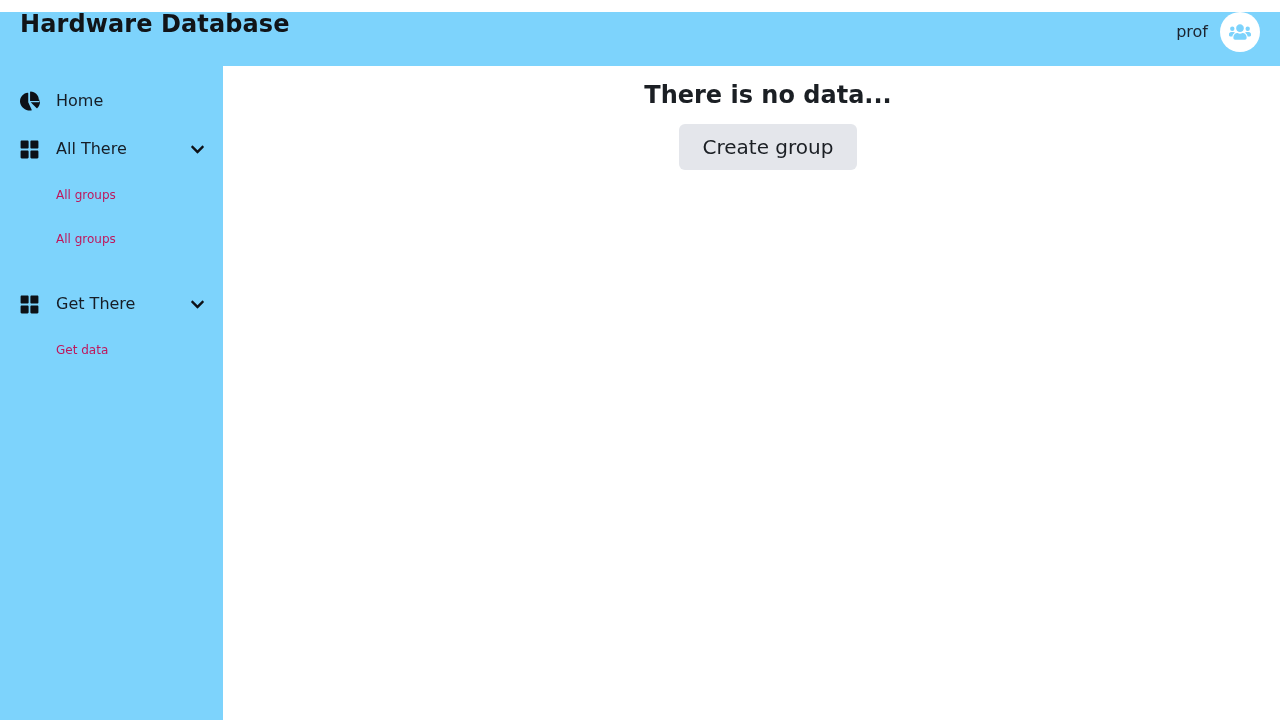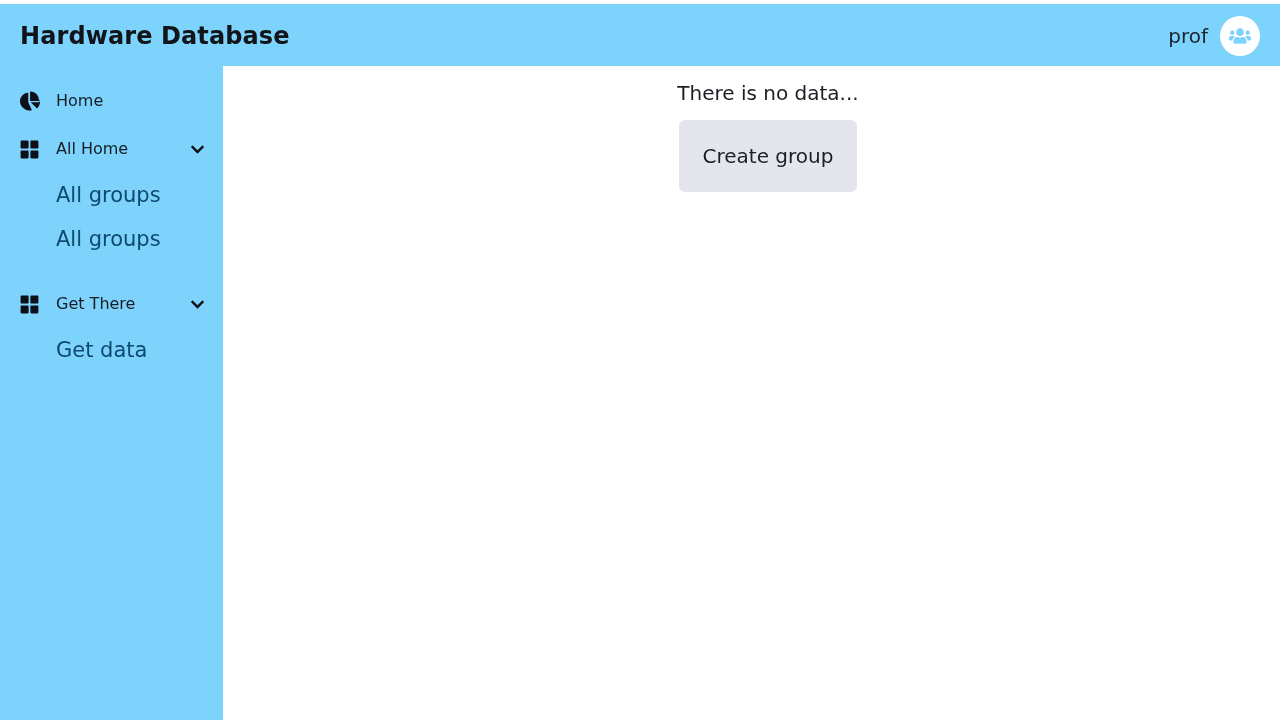--- a/index.html
+++ b/index.html
@@ -17,45 +17,45 @@
   .app {
     position: relative;
     width: 1280px;
     height: 720px;
     background: #ffffff;
   }
 
   
   .header {
     position: absolute;
-    top: 4px;
+    top: 12px;
     left: 0;
     width: 1280px;
     height: 64px;
     background: #7dd3fc;
     display: flex;
-    align-items: center;
+    align-items: flex-start;
     justify-content: space-between;
     padding: 0 20px 0 20px;
   }
   .brand-title {
     font-size: 24px;
     font-weight: bold;
     color: #111418;
     letter-spacing: 0.1px;
     line-height: 1;
     white-space: nowrap;
   }
   .header-right {
     display: flex;
     align-items: center;
     gap: 12px;
   }
   .user-name {
-    font-size: 20px;
+    font-size: 16px;
     color: #1c2430;
     line-height: 1;
   }
   .avatar {
     width: 40px;
     height: 40px;
     border-radius: 50%;
     background: #ffffff;
     display: flex;
     align-items: center;
@@ -110,22 +110,22 @@
   .chevron svg { display: block; }
 
   .sub-item {
     display: flex;
     align-items: center;
     height: 30px;
     padding-left: 56px;
     cursor: pointer;
   }
   .sub-label {
-    font-size: 21px;
-    color: #0c4a6e;
+    font-size: 12px;
+    color: #be185d;
     line-height: 1;
     white-space: nowrap;
   }
 
   .nav-gap-sm { height: 14px; }
   .nav-gap-lg { height: 33px; }
 
   
   .content {
     position: absolute;
@@ -139,31 +139,32 @@
     position: absolute;
     top: 0;
     left: 0;
     width: 1090px;
     padding-top: 17px;
     display: flex;
     flex-direction: column;
     align-items: center;
   }
   .empty-text {
-    font-size: 20px;
+    font-size: 24px;
     color: #1b1f24;
     line-height: 1;
     margin-bottom: 17px;
     white-space: nowrap;
+    font-weight: bold;
   }
   .create-btn {
     background: #e4e6eb;
     border: none;
     border-radius: 6px;
-    padding: 26px 24px;
+    padding: 13px 24px;
     font-family: "DejaVu Sans", "Liberation Sans", sans-serif;
     font-size: 20px;
     color: #1b1f24;
     line-height: 1;
     cursor: pointer;
     white-space: nowrap;
   }
 </style>
 </head>
 <body>
@@ -197,21 +198,21 @@
     </div>
 
     <div class="nav-gap-sm"></div>
 
     <div class="nav-item">
       <span class="nav-icon">
         <svg width="19" height="19" viewBox="0 0 512 512" aria-hidden="true">
           <path fill="#0d1117" d="M204 16H44c-15.5 0-28 12.5-28 28v160c0 15.5 12.5 28 28 28h160c15.5 0 28-12.5 28-28V44c0-15.5-12.5-28-28-28zm264 0H308c-15.5 0-28 12.5-28 28v160c0 15.5 12.5 28 28 28h160c15.5 0 28-12.5 28-28V44c0-15.5-12.5-28-28-28zM204 280H44c-15.5 0-28 12.5-28 28v160c0 15.5 12.5 28 28 28h160c15.5 0 28-12.5 28-28V308c0-15.5-12.5-28-28-28zm264 0H308c-15.5 0-28 12.5-28 28v160c0 15.5 12.5 28 28 28h160c15.5 0 28-12.5 28-28V308c0-15.5-12.5-28-28-28z"></path>
         </svg>
       </span>
-      <span class="nav-label">All Home</span>
+      <span class="nav-label">All There</span>
       <span class="chevron">
         <svg width="15" height="15" viewBox="0 0 448 512" aria-hidden="true">
           <path fill="#0d1117" d="M207.029 381.476L12.686 187.132c-9.373-9.373-9.373-24.569 0-33.941l22.667-22.667c9.357-9.357 24.522-9.375 33.901-.04L224 284.505l154.745-154.021c9.379-9.335 24.544-9.317 33.901.04l22.667 22.667c9.373 9.373 9.373 24.569 0 33.941L240.971 381.476c-9.373 9.372-24.569 9.372-33.942 0z"></path>
         </svg>
       </span>
     </div>
 
     <div class="nav-gap-sm"></div>
 
     <div class="sub-item">

